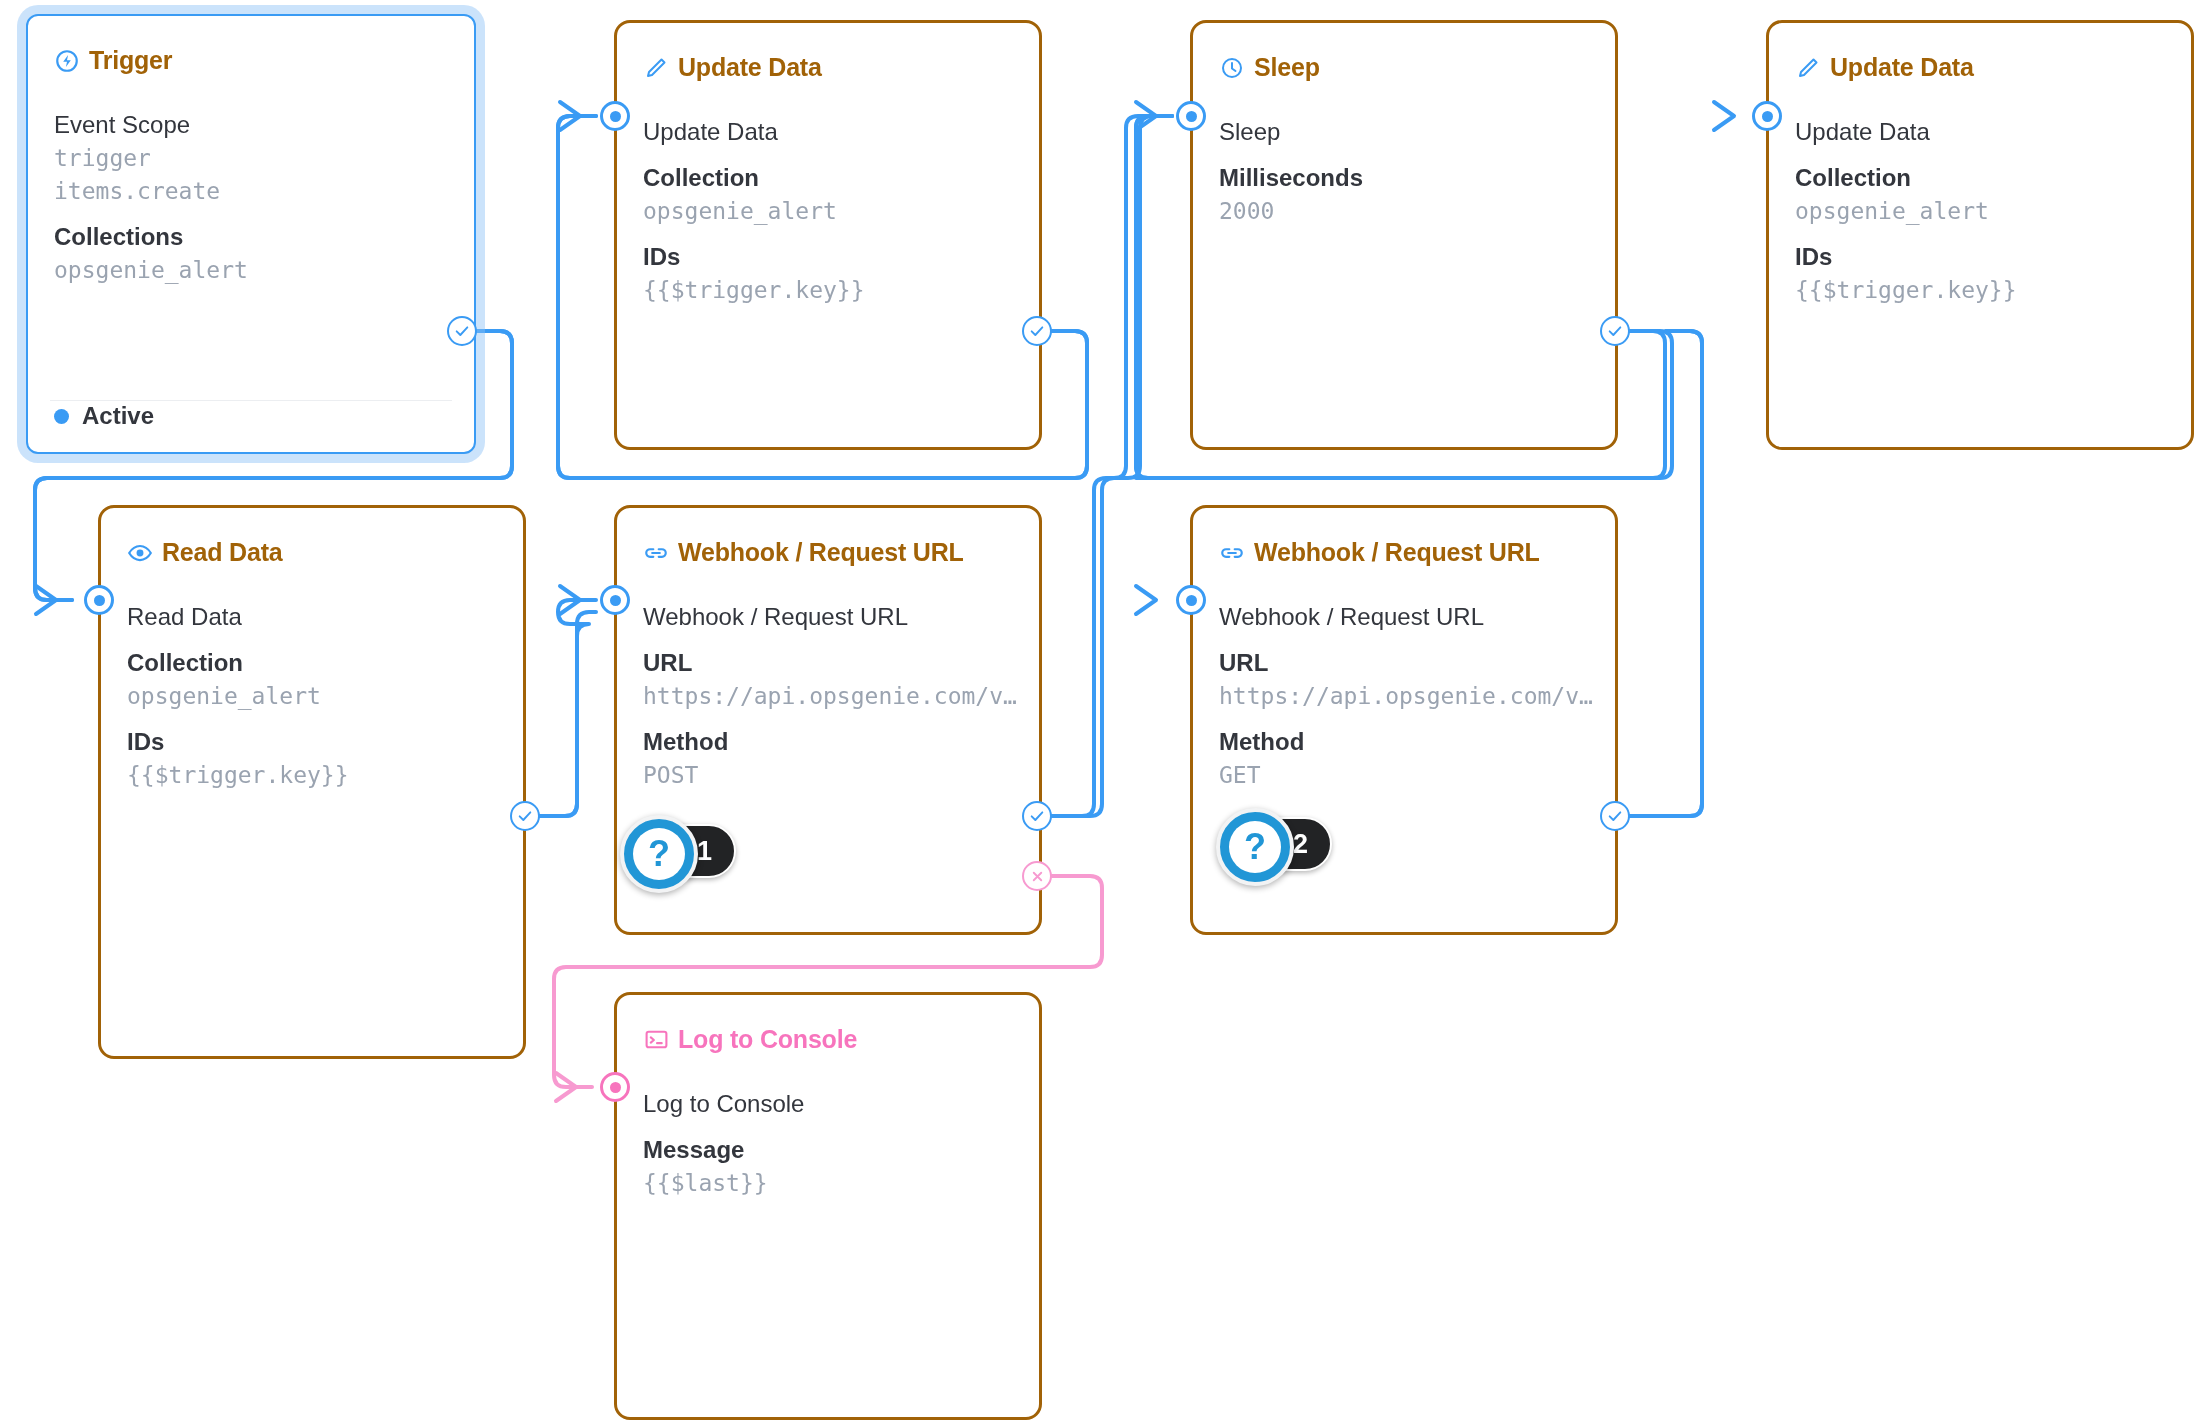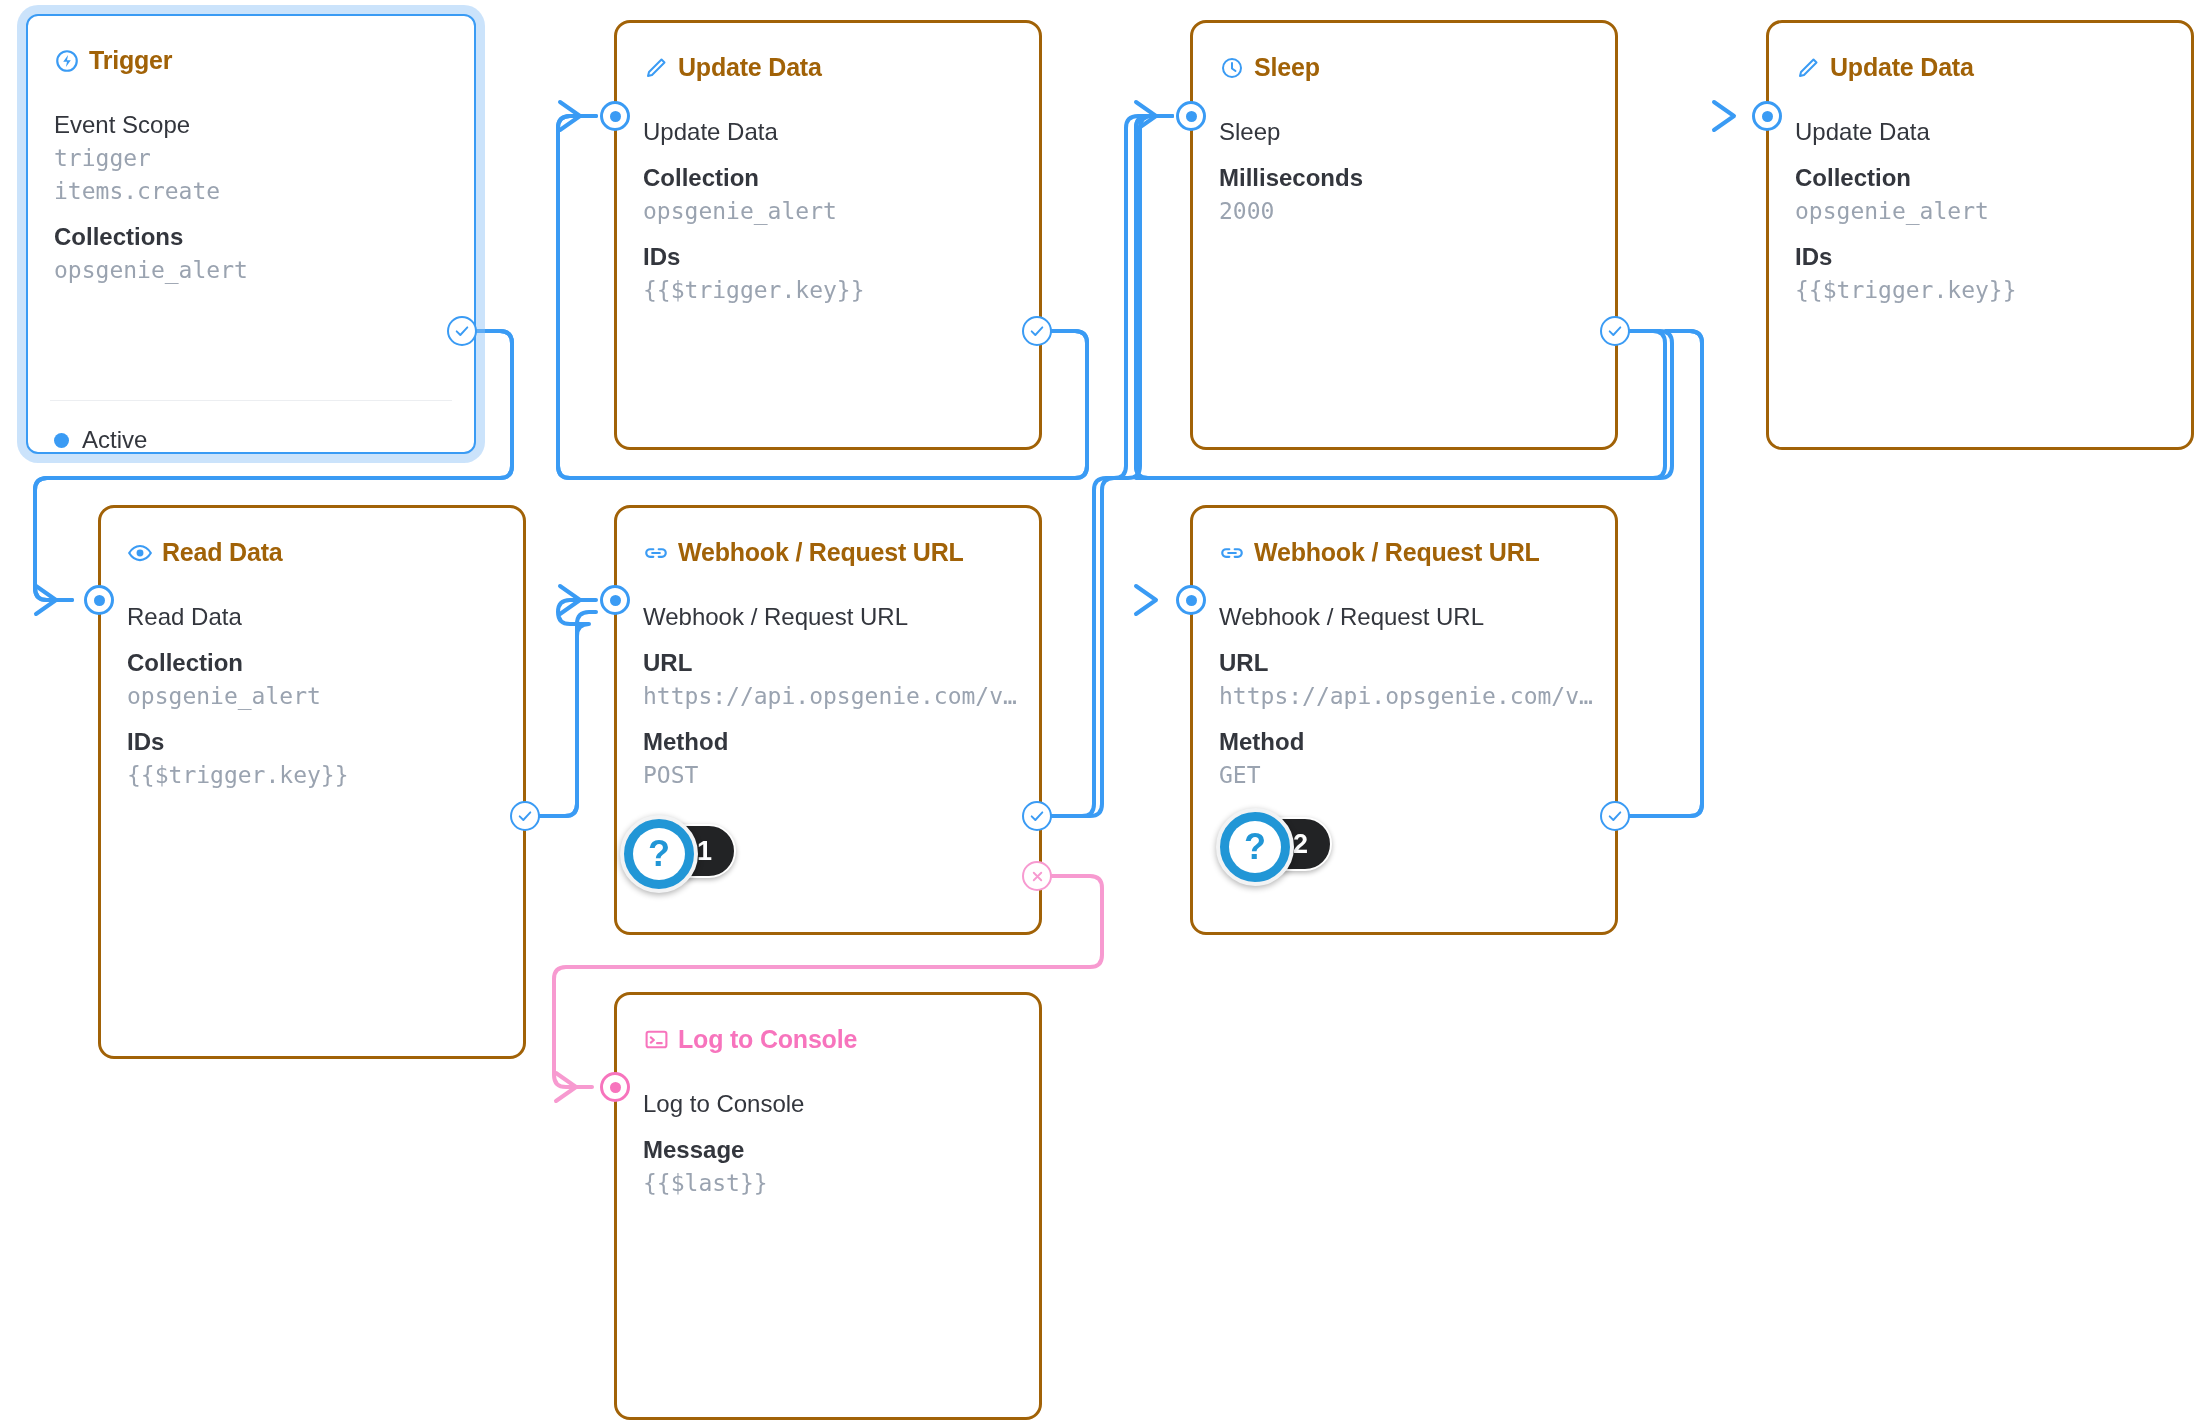--- a/index.html
+++ b/index.html
@@ -181,21 +181,21 @@
       <span>Trigger</span>
     </div>
     <div class="card-body">
       <div class="row-title">Event Scope</div>
       <div class="val">trigger</div>
       <div class="val">items.create</div>
       <div class="lbl">Collections</div>
       <div class="val">opsgenie_alert</div>
     </div>
     <div class="divider" style="top:384px;"></div>
-    <div class="status" style="top:410px;">
+    <div class="status" style="top:386px;font-weight:bold;">
       <span class="dot"></span>
       <span>Active</span>
     </div>
   </div>
 
   <div class="port resolve" style="left:447px;top:316px;">
     <svg width="16" height="16" viewBox="0 0 24 24" fill="none" stroke="#3a9bf4" stroke-width="2.8" stroke-linecap="round" stroke-linejoin="round">
         <path d="M4 12.5 L9.5 18 L20 6.5"></path>
       </svg>
   </div>

